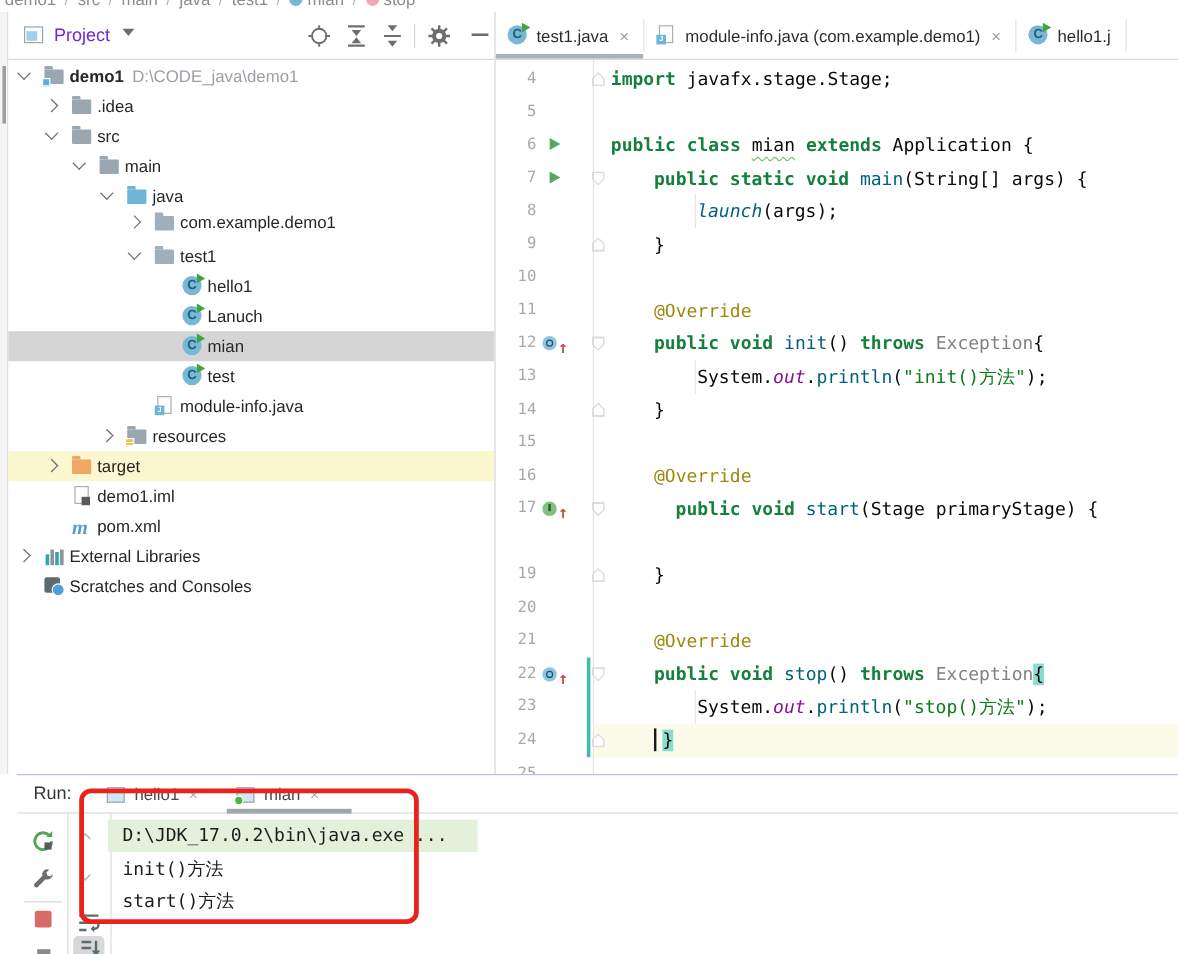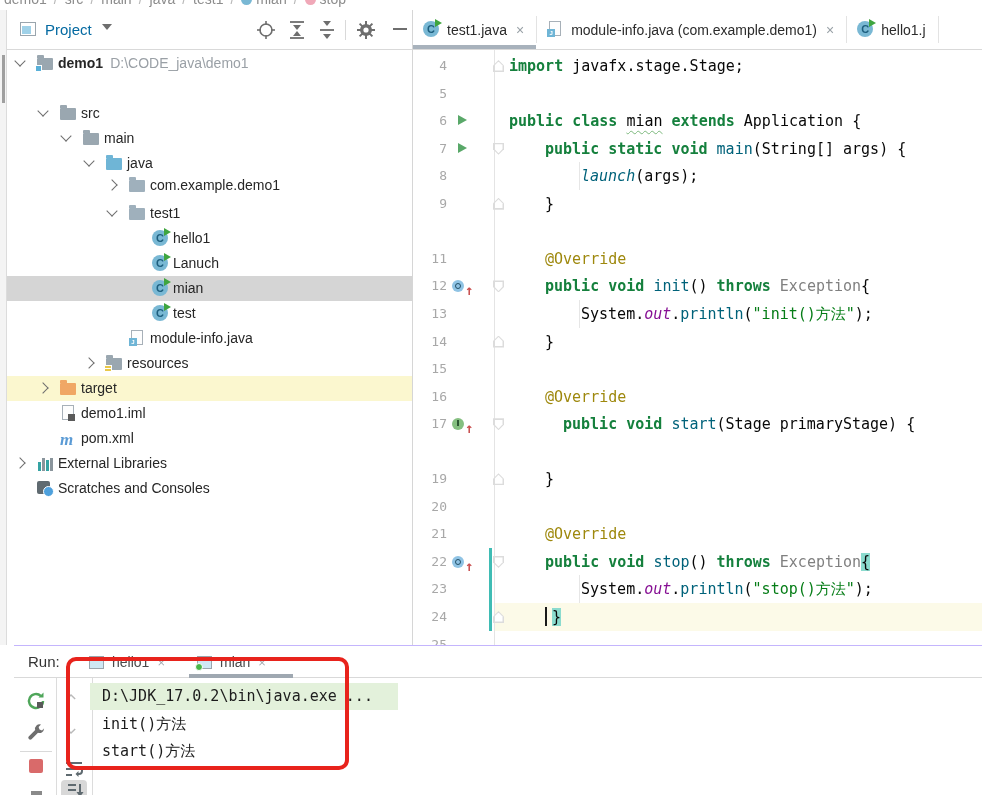--- a/index.html
+++ b/index.html
@@ -18,21 +18,21 @@
 
   
   #left-stripe { position:absolute; left:0; top:10px; width:7px; height:635px; background:#f4f4f4; border-right:1px solid #dcdcdc; }
   #left-stripe .thumb { position:absolute; left:2px; top:45px; width:3px; height:48px; background:#9f9f9f; }
 
   
   #project-panel { position:absolute; left:7px; top:10px; width:405px; height:635px; background:#fff; }
   #project-header { position:absolute; left:0; top:0; width:100%; height:40px; border-bottom:1px solid #d9d9d9; }
   #project-header .win-icon { position:absolute; left:13px; top:12px; width:16px; height:14px; border:1px solid #9aa5ad; background:#fff; }
   #project-header .win-icon::after { content:""; position:absolute; left:1px; top:3px; width:9px; height:8px; background:#9fd1e8; }
-  #project-title { position:absolute; left:38px; top:11px; font-size:15px; color:#0369a1; }
+  #project-title { position:absolute; left:38px; top:11px; font-size:15px; color:#6d28d9; }
   #project-caret { position:absolute; left:95px; top:14px; width:0; height:0; border-left:5px solid transparent; border-right:5px solid transparent; border-top:6px solid #6e6e6e; }
   .hdr-ico { position:absolute; top:9px; width:22px; height:22px; cursor:pointer; }
   .hdr-sep { position:absolute; top:10px; width:1px; height:20px; background:#d9d9d9; }
 
   
   #tree { position:absolute; left:0; top:41px; width:100%; height:594px; }
   .trow { position:absolute; left:0; width:405px; height:25px; line-height:25px; font-size:14px; white-space:nowrap; cursor:pointer; }
   .trow.sel { background:#d5d5d5; }
   .trow.yellow { background:#fbf7cf; }
   .trow .chev { position:absolute; top:8px; width:8px; height:8px; border-right:1.6px solid #6e6e6e; border-bottom:1.6px solid #6e6e6e; }
@@ -193,20 +193,27 @@
     <div id="tree">
         <div class="trow" style="top: 0px;">
           <span class="chev exp" style="left: 9px;"></span>
           <span class="ticon" style="left: 30px;">
             <span class="folder">
               <span class="badge-sq"></span>
             </span>
           </span>
           <span class="lbl" style="left: 51px;"><b>demo1</b><span class="sub">D:\CODE_java\demo1</span></span>
         </div>
+        <div class="trow" style="top: 25px;">
+          <span class="chev col" style="left: 32px;"></span>
+          <span class="ticon" style="left: 53px;">
+            <span class="folder"></span>
+          </span>
+          <span class="lbl" style="left: 74px;">.idea</span>
+        </div>
         <div class="trow" style="top: 50px;">
           <span class="chev exp" style="left: 32px;"></span>
           <span class="ticon" style="left: 53px;">
             <span class="folder"></span>
           </span>
           <span class="lbl" style="left: 74px;">src</span>
         </div>
         <div class="trow" style="top: 75px;">
           <span class="chev exp" style="left: 55px;"></span>
           <span class="ticon" style="left: 76px;">
@@ -347,20 +354,21 @@
       </div>
     <div id="gutter-line"></div>
     <div id="cur-line" style="top: 593px; height: 28px;"></div>
     <div id="code-area">
         <div class="cline" style="top: 2px;"><span class="num">4</span><span class="fold up"><span class="inner"></span></span><span class="codetext" style="margin-left: 0px;"><span class="tk-kw">import </span><span class="tk-pl">javafx.stage.Stage;</span></span></div>
         <div class="cline" style="top: 29.55px;"><span class="num">5</span><span class="codetext" style="margin-left: 0px;"></span></div>
         <div class="cline" style="top: 57.1px;"><span class="num">6</span><span class="runarrow"></span><span class="codetext" style="margin-left: 0px;"><span class="tk-kw">public class </span><span class="tk-err">mian</span><span class="tk-pl"> </span><span class="tk-kw">extends </span><span class="tk-pl">Application </span><span class="tk-pl">{</span></span></div>
         <div class="cline" style="top: 84.65px;"><span class="num">7</span><span class="runarrow"></span><span class="fold down"><span class="inner"></span></span><span class="codetext" style="margin-left: 36px;"><span class="tk-kw">public static void </span><span class="tk-me">main</span><span class="tk-pl">(String[] args) {</span></span></div>
         <div class="cline" style="top: 112.2px;"><span class="num">8</span><span class="guide"></span><span class="codetext" style="margin-left: 72px;"><span class="tk-it">launch</span><span class="tk-pl">(args);</span></span></div>
         <div class="cline" style="top: 139.75px;"><span class="num">9</span><span class="fold up"><span class="inner"></span></span><span class="codetext" style="margin-left: 36px;"><span class="tk-pl">}</span></span></div>
+        <div class="cline" style="top: 167.3px;"><span class="num">10</span><span class="codetext" style="margin-left: 0px;"></span></div>
         <div class="cline" style="top: 194.85px;"><span class="num">11</span><span class="codetext" style="margin-left: 36px;"><span class="tk-an">@Override</span></span></div>
         <div class="cline" style="top: 222.4px;"><span class="num">12</span><span class="ovr o"><span class="circ"></span><span class="arr">↑</span></span><span class="fold down"><span class="inner"></span></span><span class="codetext" style="margin-left: 36px;"><span class="tk-kw">public void </span><span class="tk-me">init</span><span class="tk-pl">() </span><span class="tk-kw">throws </span><span class="tk-gr">Exception</span><span class="tk-pl">{</span></span></div>
         <div class="cline" style="top: 249.95px;"><span class="num">13</span><span class="guide"></span><span class="codetext" style="margin-left: 72px;"><span class="tk-pl">System.</span><span class="tk-fi">out</span><span class="tk-pl">.</span><span class="tk-me">println</span><span class="tk-pl">(</span><span class="tk-st">"init()方法"</span><span class="tk-pl">);</span></span></div>
         <div class="cline" style="top: 277.5px;"><span class="num">14</span><span class="fold up"><span class="inner"></span></span><span class="codetext" style="margin-left: 36px;"><span class="tk-pl">}</span></span></div>
         <div class="cline" style="top: 305.05px;"><span class="num">15</span><span class="codetext" style="margin-left: 0px;"></span></div>
         <div class="cline" style="top: 332.6px;"><span class="num">16</span><span class="codetext" style="margin-left: 36px;"><span class="tk-an">@Override</span></span></div>
         <div class="cline" style="top: 360.15px;"><span class="num">17</span><span class="ovr i"><span class="circ"></span><span class="arr">↑</span></span><span class="fold down"><span class="inner"></span></span><span class="codetext" style="margin-left: 54px;"><span class="tk-kw">public void </span><span class="tk-me">start</span><span class="tk-pl">(Stage primaryStage) {</span></span></div>
         <div class="cline" style="top: 415.25px;"><span class="num">19</span><span class="fold up"><span class="inner"></span></span><span class="codetext" style="margin-left: 36px;"><span class="tk-pl">}</span></span></div>
         <div class="cline" style="top: 442.8px;"><span class="num">20</span><span class="codetext" style="margin-left: 0px;"></span></div>
         <div class="cline" style="top: 470.35px;"><span class="num">21</span><span class="codetext" style="margin-left: 36px;"><span class="tk-an">@Override</span></span></div>

